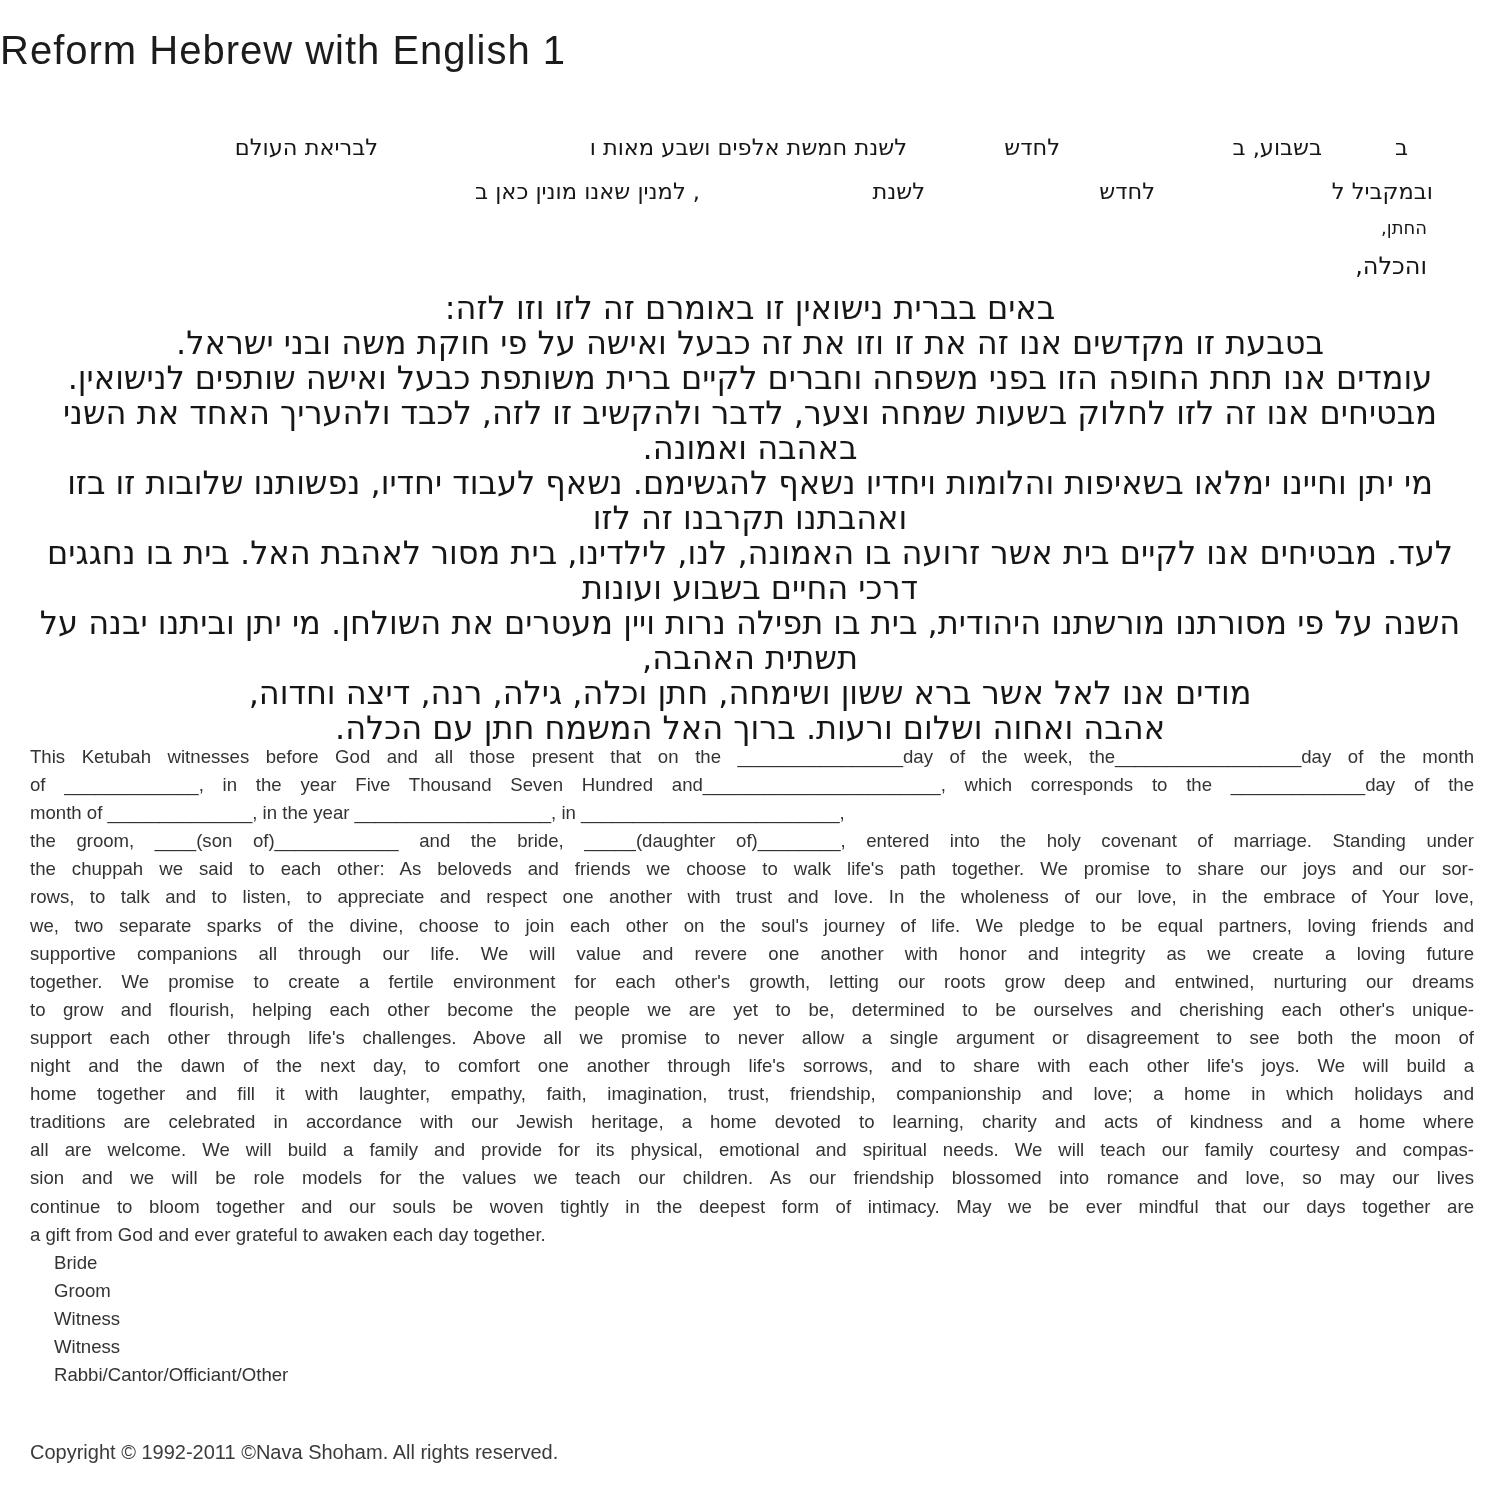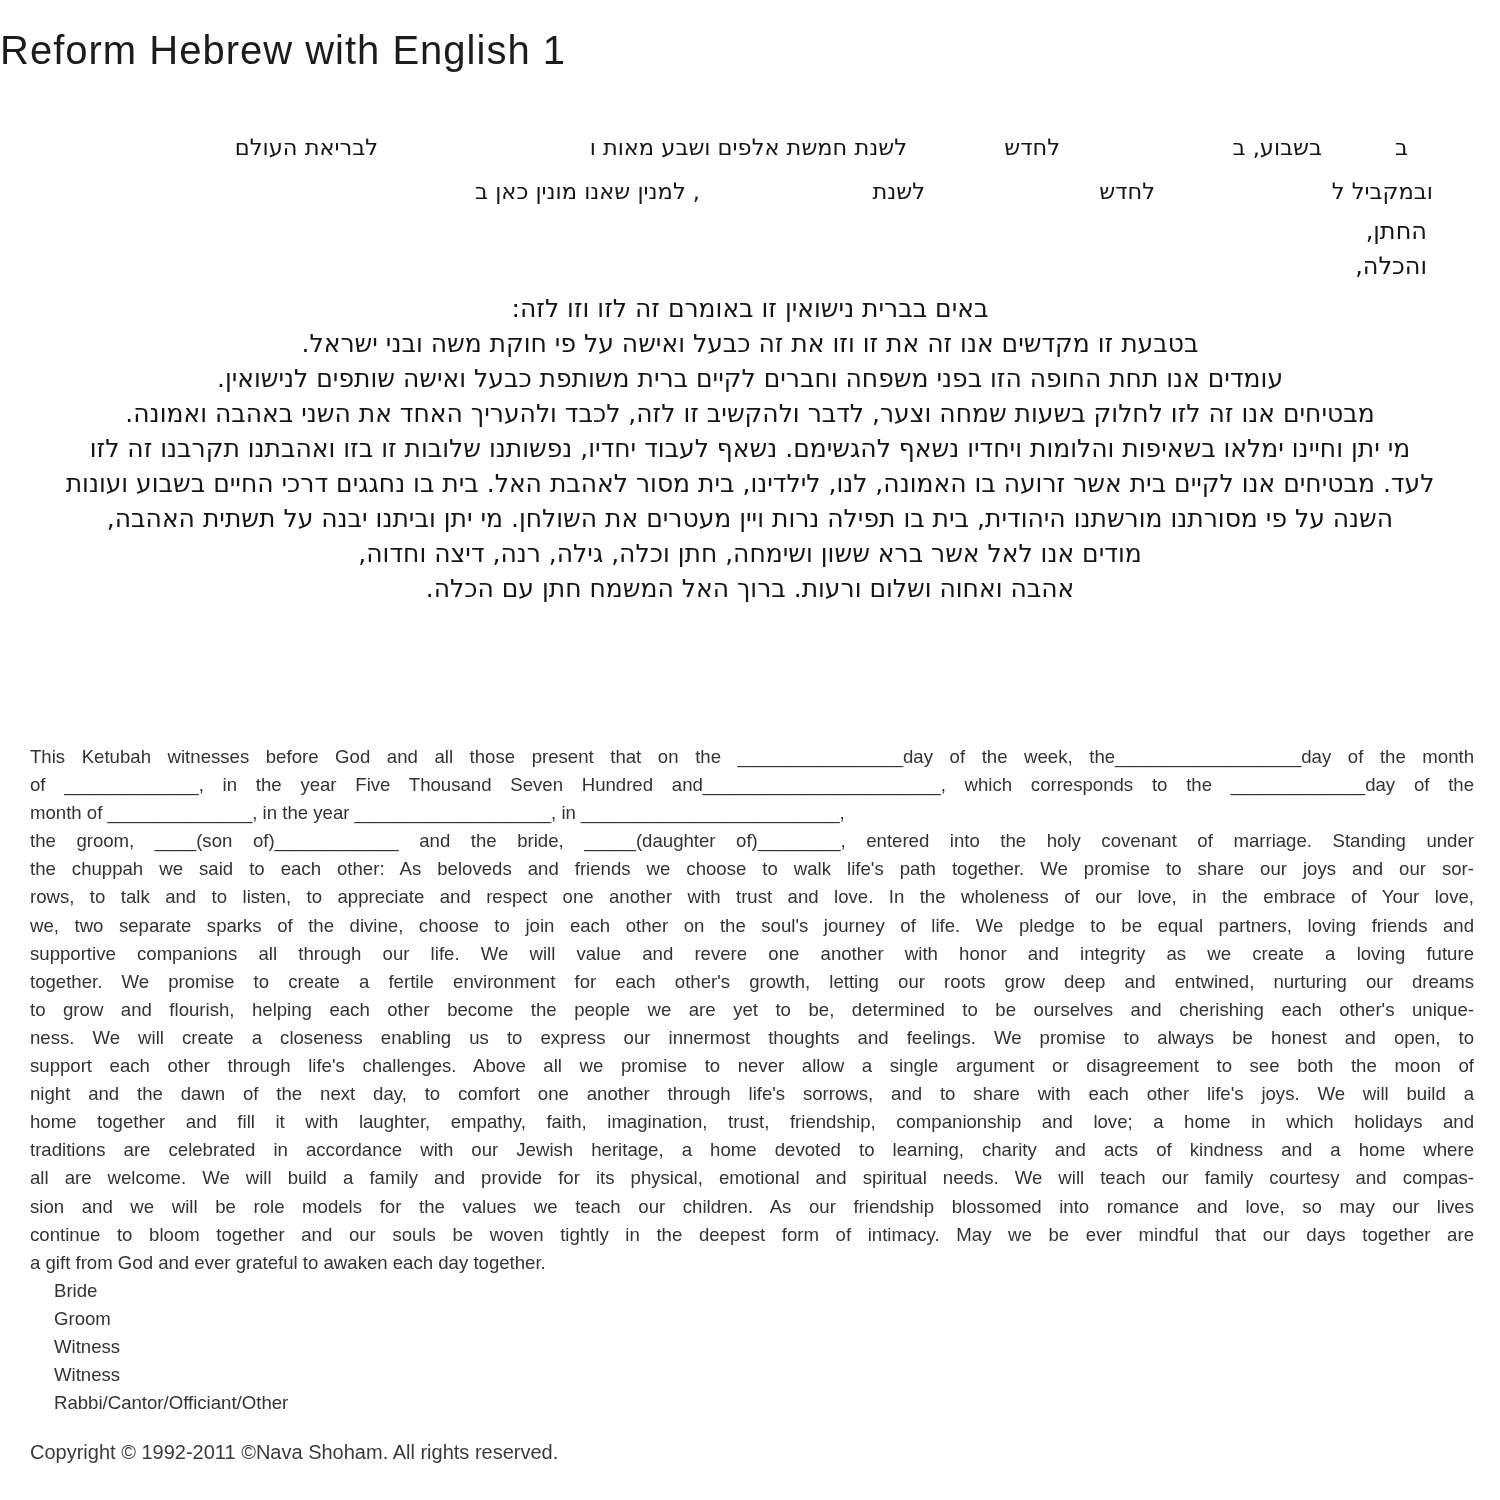--- a/index.html
+++ b/index.html
@@ -5,21 +5,21 @@
   html,body{margin:0;padding:0;background:#fff;}
   .page{position:relative;width:1500px;height:1500px;background:#fff;overflow:hidden;
         font-family:"Liberation Sans",sans-serif;color:#1e1e1e;}
   .title{position:absolute;top:28px;left:0;width:100%;
          font-size:40px;letter-spacing:1px;color:#1c1c1c;}
   
   .heb{font-family:"DejaVu Sans",sans-serif;direction:rtl;unicode-bidi:embed;color:#161616;}
   .heb-header{position:absolute;top:0;left:0;width:1500px;height:300px;}
   .hs{position:absolute;font-size:22.5px;white-space:nowrap;}
   .heb-body{position:absolute;top:291px;left:28px;right:28px;text-align:center;
-            font-size:25px;line-height:35px;}
+            font-size:32px;line-height:35px;}
   
   .eng{position:absolute;top:743px;left:30px;width:1444px;
        font-size:18.6px;line-height:28.1px;color:#333;}
   .eng .ln{min-height:28.1px;}
   .eng .j{text-align:justify;text-align-last:justify;}
   .sigs .ln{min-height:28.1px;margin-left:24px;}
   .copyright{position:absolute;top:1441px;left:30px;font-size:20px;color:#3b3b3b;}
 </style>
 </head>
 <body>
@@ -33,21 +33,21 @@
     <span class="hs" style="top:134px;right:178px">בשבוע, ב</span>
     <span class="hs" style="top:134px;right:440px">לחדש</span>
     <span class="hs" style="top:134px;right:593px">לשנת חמשת אלפים ושבע מאות ו</span>
     <span class="hs" style="top:134px;right:1122px">לבריאת העולם</span>
 
     <span class="hs" style="top:178px;right:67px">ובמקביל ל</span>
     <span class="hs" style="top:178px;right:345px">לחדש</span>
     <span class="hs" style="top:178px;right:575px">לשנת</span>
     <span class="hs" style="top:178px;right:800px">, למנין שאנו מונין כאן ב</span>
 
-    <span class="hs" style="top:217px;right:73px;font-size:24px">החתן,</span>
+    <span class="hs" style="top:217px;right:73px;font-size:18px">החתן,</span>
     <span class="hs" style="top:252px;right:73px;font-size:24px">והכלה,</span>
   </div>
 
   <div class="heb-body heb">
     <div class="ln">באים בברית נישואין זו באומרם זה לזו וזו לזה:</div>
     <div class="ln">בטבעת זו מקדשים אנו זה את זו וזו את זה כבעל ואישה על פי חוקת משה ובני ישראל.</div>
     <div class="ln">עומדים אנו תחת החופה הזו בפני משפחה וחברים לקיים ברית משותפת כבעל ואישה שותפים לנישואין.</div>
     <div class="ln">מבטיחים אנו זה לזו לחלוק בשעות שמחה וצער, לדבר ולהקשיב זו לזה, לכבד ולהעריך האחד את השני באהבה ואמונה.</div>
     <div class="ln">מי יתן וחיינו ימלאו בשאיפות והלומות ויחדיו נשאף להגשימם. נשאף לעבוד יחדיו, נפשותנו שלובות זו בזו ואהבתנו תקרבנו זה לזו</div>
     <div class="ln">לעד. מבטיחים אנו לקיים בית אשר זרועה בו האמונה, לנו, לילדינו, בית מסור לאהבת האל. בית בו נחגגים דרכי החיים בשבוע ועונות</div>
@@ -60,21 +60,20 @@
     <div class="ln j">This Ketubah witnesses before God and all those present that on the ________________day of the week, the__________________day of the month</div>
     <div class="ln j">of _____________, in the year Five Thousand Seven Hundred and_______________________, which corresponds to the _____________day of the</div>
     <div class="ln">month of ______________, in the year ___________________, in _________________________,</div>
     <div class="ln j">the groom, ____(son of)____________ and the bride, _____(daughter of)________, entered into the holy covenant of marriage. Standing under</div>
     <div class="ln j">the chuppah we said to each other: As beloveds and friends we choose to walk life's path together. We promise to share our joys and our sor-</div>
     <div class="ln j">rows, to talk and to listen, to appreciate and respect one another with trust and love. In the wholeness of our love, in the embrace of Your love,</div>
     <div class="ln j">we, two separate sparks of the divine, choose to join each other on the soul's journey of life. We pledge to be equal partners, loving friends and</div>
     <div class="ln j">supportive companions all through our life. We will value and revere one another with honor and integrity as we create a loving future</div>
     <div class="ln j">together. We promise to create a fertile environment for each other's growth, letting our roots grow deep and entwined, nurturing our dreams</div>
     <div class="ln j">to grow and flourish, helping each other become the people we are yet to be, determined to be ourselves and cherishing each other's unique-</div>
-    <div class="ln j">ness. We will create a closeness enabling us to express our innermost thoughts and feelings. We promise to always be honest and open, to</div>
     <div class="ln j">support each other through life's challenges. Above all we promise to never allow a single argument or disagreement to see both the moon of</div>
     <div class="ln j">night and the dawn of the next day, to comfort one another through life's sorrows, and to share with each other life's joys. We will build a</div>
     <div class="ln j">home together and fill it with laughter, empathy, faith, imagination, trust, friendship, companionship and love; a home in which holidays and</div>
     <div class="ln j">traditions are celebrated in accordance with our Jewish heritage, a home devoted to learning, charity and acts of kindness and a home where</div>
     <div class="ln j">all are welcome. We will build a family and provide for its physical, emotional and spiritual needs. We will teach our family courtesy and compas-</div>
     <div class="ln j">sion and we will be role models for the values we teach our children. As our friendship blossomed into romance and love, so may our lives</div>
     <div class="ln j">continue to bloom together and our souls be woven tightly in the deepest form of intimacy. May we be ever mindful that our days together are</div>
     <div class="ln">a gift from God and ever grateful to awaken each day together.</div>
 
     <div class="sigs">

